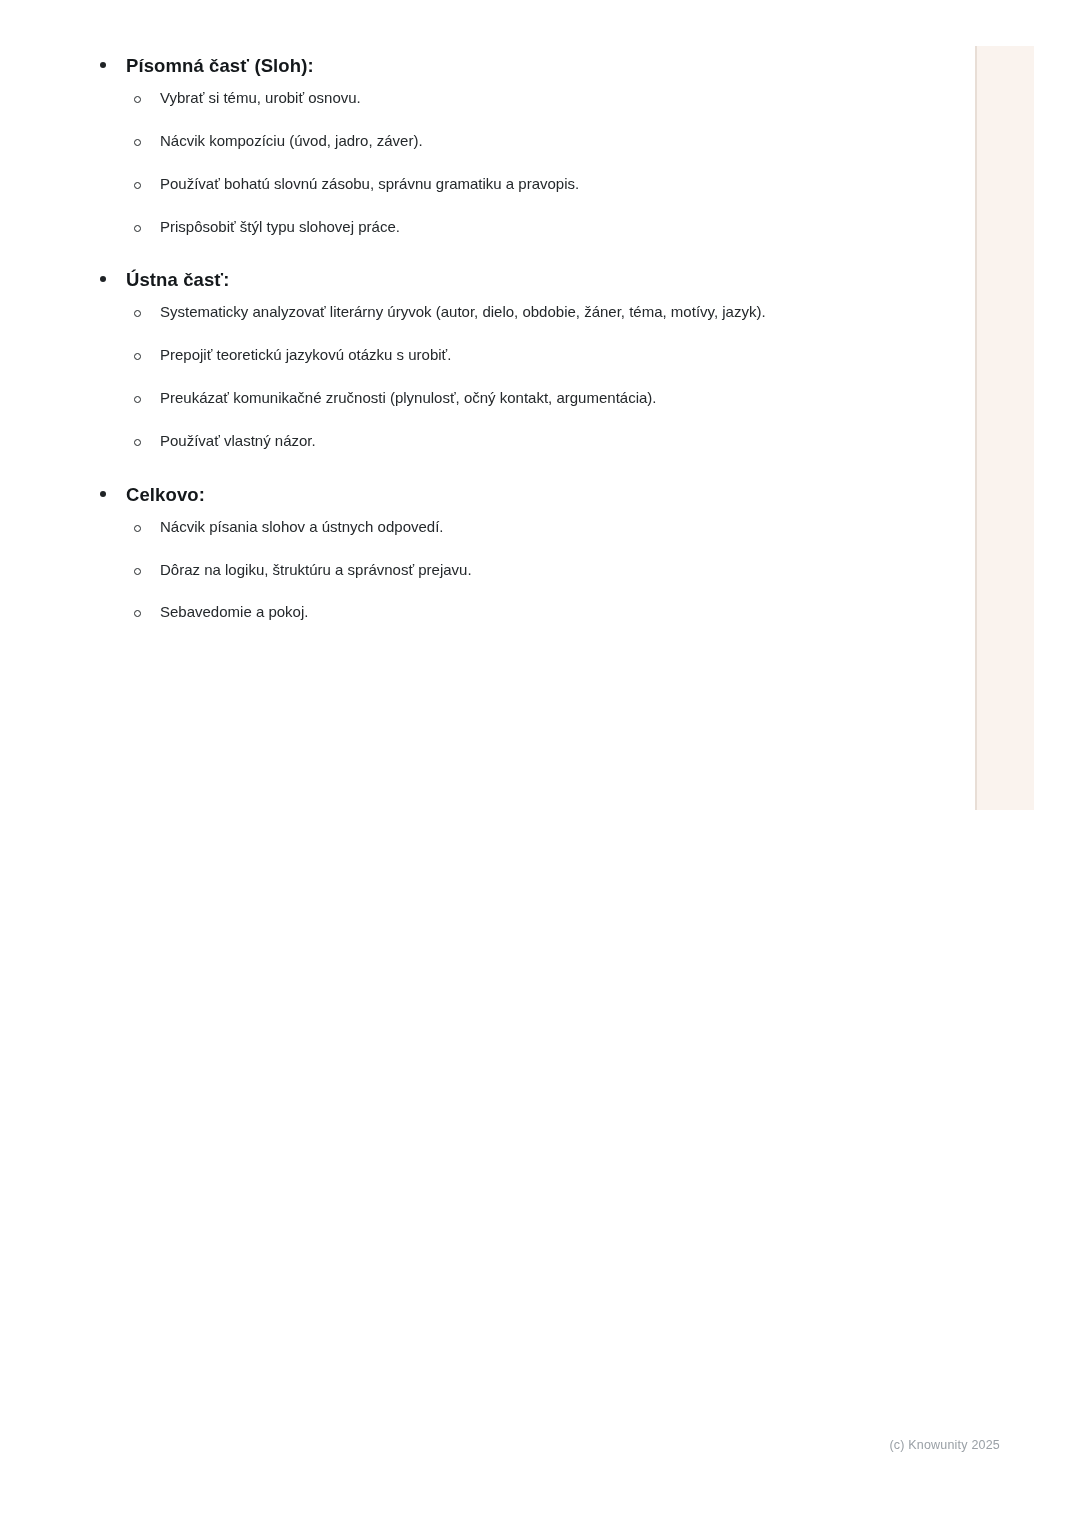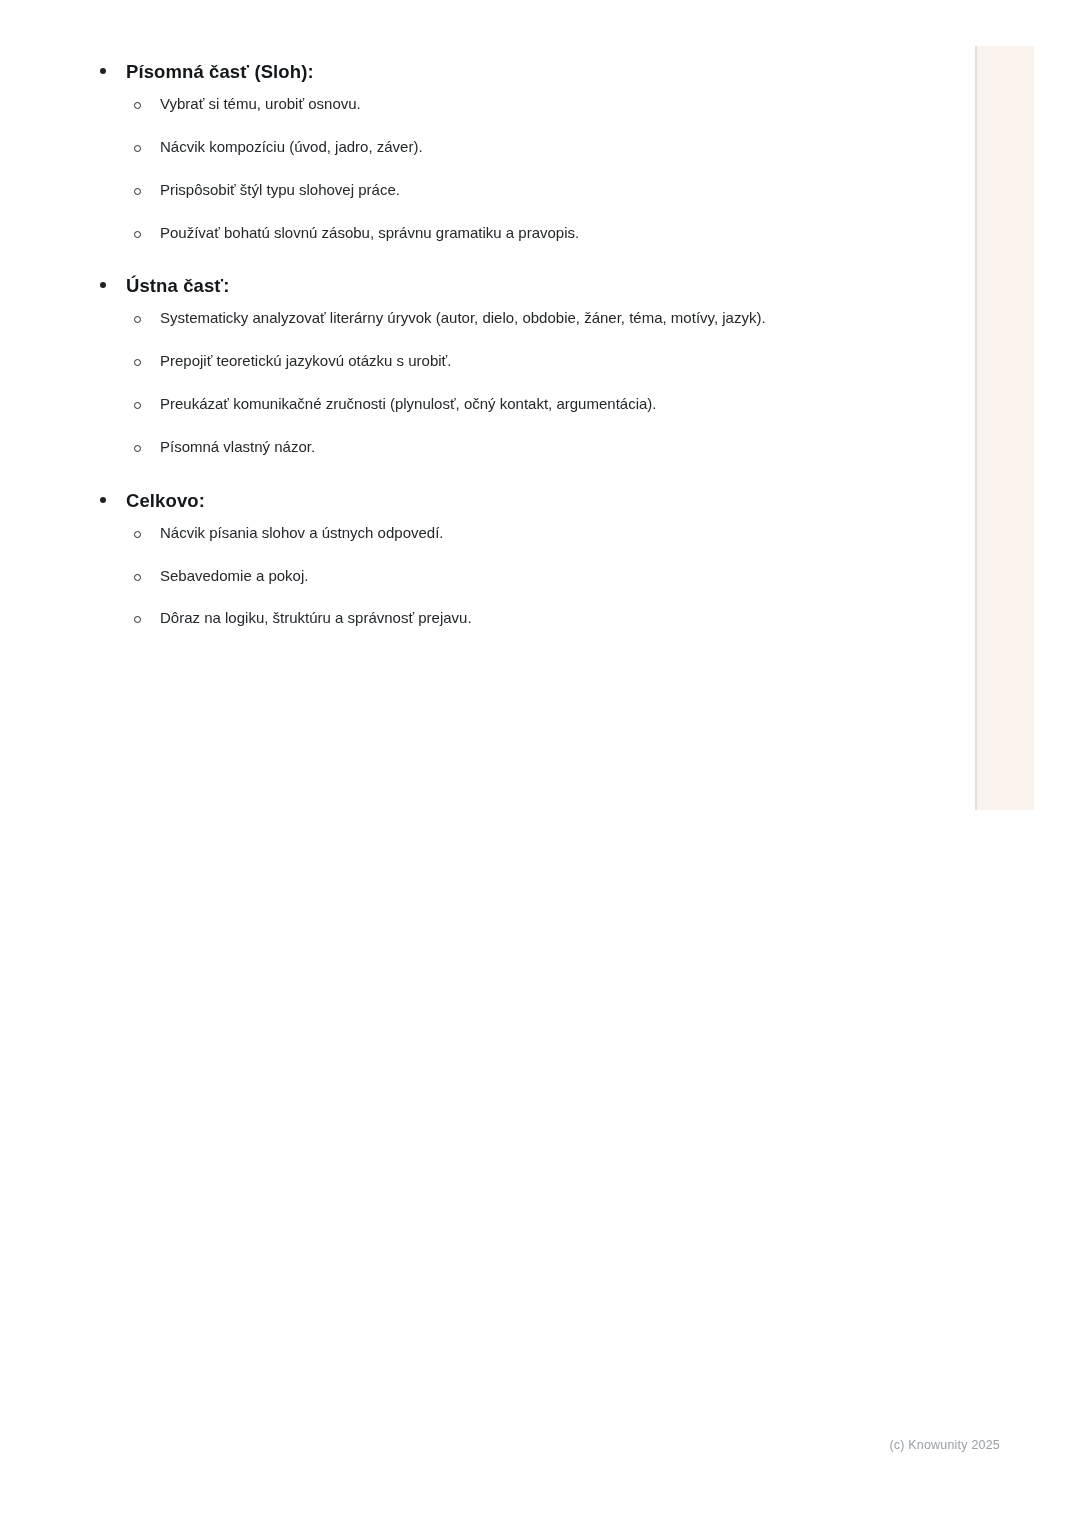--- a/index.html
+++ b/index.html
@@ -27,21 +27,21 @@
     top: 46px;
     left: 975px;
     width: 57px;
     height: 764px;
     background: #faf3ee;
     border-left: 2px solid #e8ded6;
   }
 
   .content {
     position: absolute;
-    top: 60px;
+    top: 54px;
     left: 88px;
     width: 820px;
   }
 
   ul.level1 {
     list-style: none;
     margin: 0;
     padding: 0;
   }
 
@@ -134,25 +134,25 @@
           <li class="l2">
             <span class="bullet2"></span>
             <span>Vybrať si tému, urobiť osnovu.</span>
           </li>
           <li class="l2">
             <span class="bullet2"></span>
             <span>Nácvik kompozíciu (úvod, jadro, záver).</span>
           </li>
           <li class="l2">
             <span class="bullet2"></span>
+            <span>Používať bohatú slovnú zásobu, správnu gramatiku a pravopis.</span>
+          </li>
+          <li class="l2">
+            <span class="bullet2"></span>
             <span>Prispôsobiť štýl typu slohovej práce.</span>
-          </li>
-          <li class="l2">
-            <span class="bullet2"></span>
-            <span>Používať bohatú slovnú zásobu, správnu gramatiku a pravopis.</span>
           </li>
         </ul>
       </li>
 
       <div class="group-gap"></div>
 
       <li class="l1">
         <span class="bullet1"></span>
         <div class="heading">Ústna časť:</div>
         <ul class="level2">
@@ -163,42 +163,42 @@
           <li class="l2">
             <span class="bullet2"></span>
             <span>Prepojiť teoretickú jazykovú otázku s urobiť.</span>
           </li>
           <li class="l2">
             <span class="bullet2"></span>
             <span>Preukázať komunikačné zručnosti (plynulosť, očný kontakt, argumentácia).</span>
           </li>
           <li class="l2">
             <span class="bullet2"></span>
-            <span>Písomná vlastný názor.</span>
+            <span>Používať vlastný názor.</span>
           </li>
         </ul>
       </li>
 
       <div class="group-gap"></div>
 
       <li class="l1">
         <span class="bullet1"></span>
         <div class="heading">Celkovo:</div>
         <ul class="level2">
           <li class="l2">
             <span class="bullet2"></span>
             <span>Nácvik písania slohov a ústnych odpovedí.</span>
           </li>
           <li class="l2">
             <span class="bullet2"></span>
+            <span>Dôraz na logiku, štruktúru a správnosť prejavu.</span>
+          </li>
+          <li class="l2">
+            <span class="bullet2"></span>
             <span>Sebavedomie a pokoj.</span>
-          </li>
-          <li class="l2">
-            <span class="bullet2"></span>
-            <span>Dôraz na logiku, štruktúru a správnosť prejavu.</span>
           </li>
         </ul>
       </li>
 
     </ul>
   </div>
 
   <div class="footer">(c) Knowunity 2025</div>
 
 </div>

